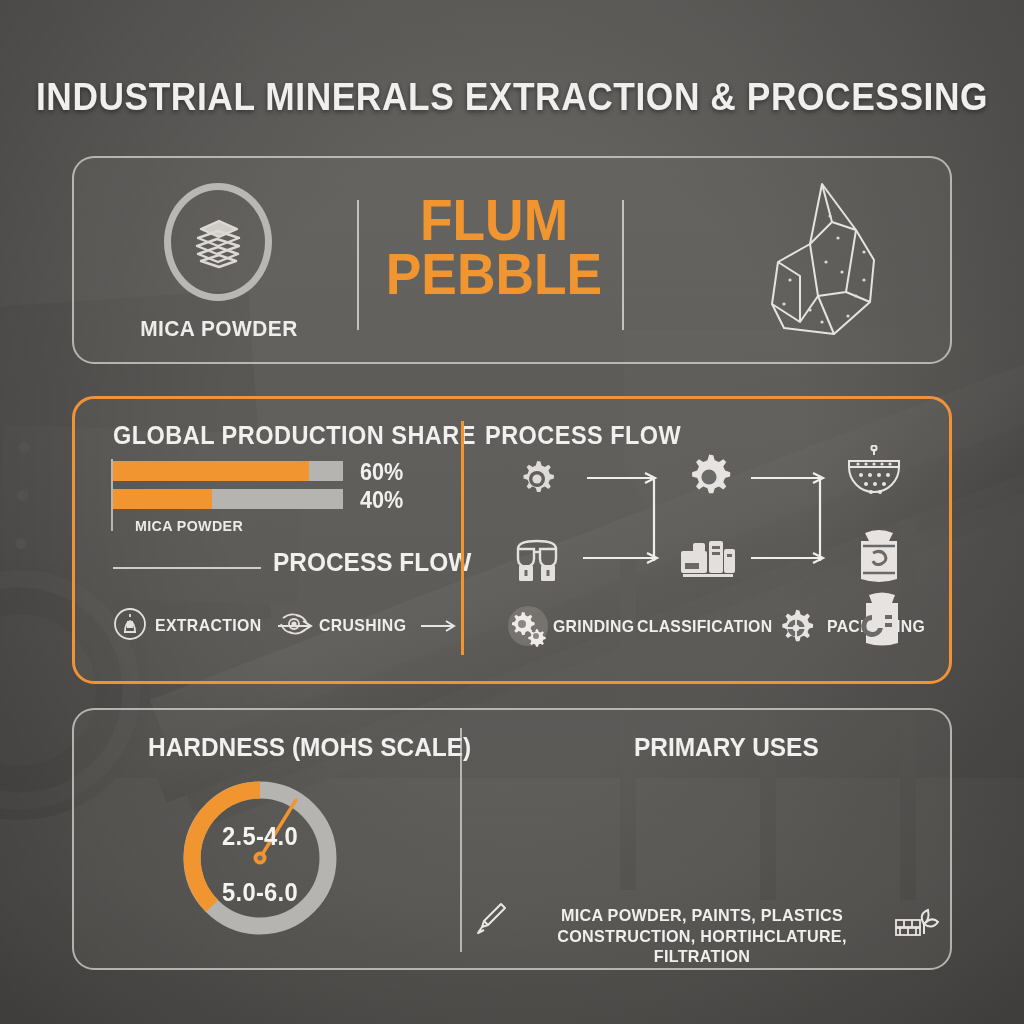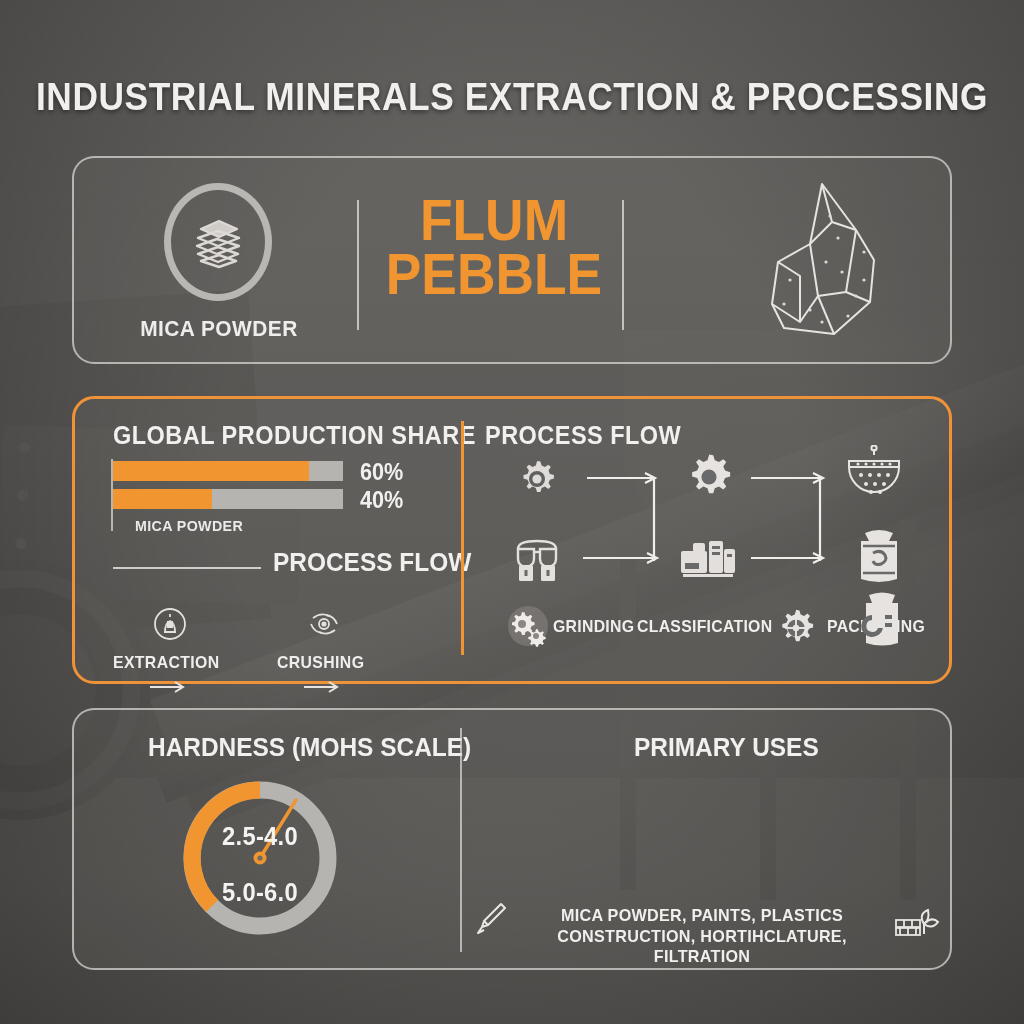--- a/index.html
+++ b/index.html
@@ -152,21 +152,21 @@
     color:#eceae8; font-size:15px; font-weight:bold; letter-spacing:.4px;
     transform:scaleX(.95); transform-origin:left center;
   }
 
   #pt-proc-l {
     position:absolute; left:198px; top:148px; font-size:26px;
     color:#f1f0ee; font-weight:bold; transform:scaleX(.94); transform-origin:left center;
   }
   #proc-rule { position:absolute; left:38px; top:168px; width:148px; height:2px; background:rgba(228,226,223,.85); }
 
-  .flow-step { position:absolute; display:flex; align-items:center; gap:8px;flex-direction:column; }
+  .flow-step { position:absolute; display:flex; align-items:center; gap:8px; }
   .flow-step .lbl {
     color:#efeeec; font-size:17px; font-weight:bold; letter-spacing:.4px;
     transform:scaleX(.93); transform-origin:left center; white-space:nowrap;
   }
   .arrow-r { width:40px; height:12px; flex:0 0 auto; }
 
   .card-div-v {
     position:absolute; width:3px; background:#f0952f;
   }
   #proc-divider { left:386px; top:22px; height:234px; }

